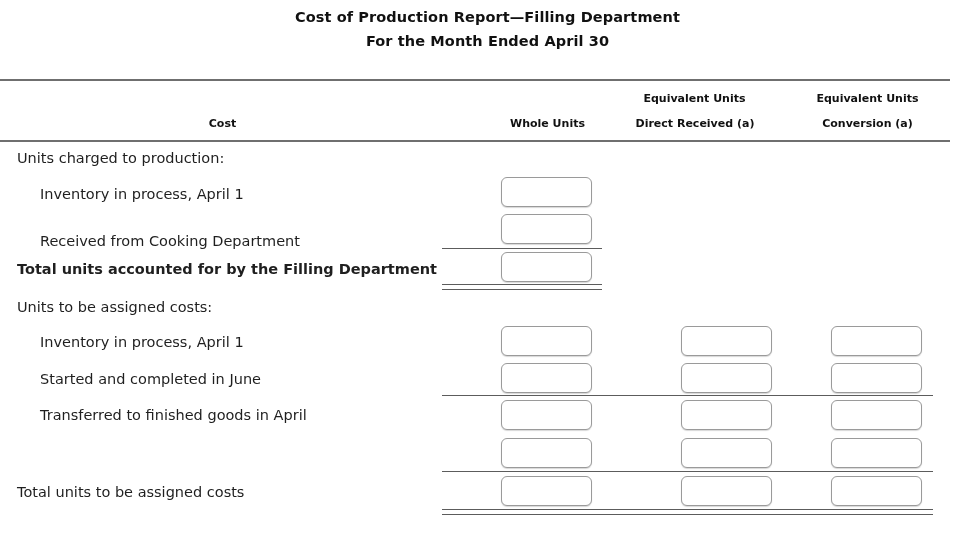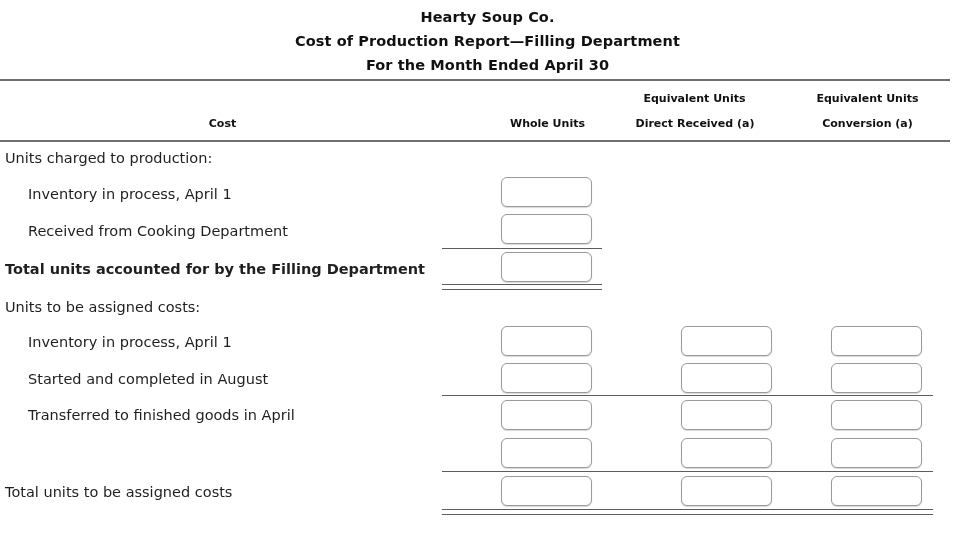--- a/index.html
+++ b/index.html
@@ -64,20 +64,21 @@
     color: #111111;
   }
 
   
   .row-label {
     position: absolute;
     font-size: 14.5px;
     line-height: 20px;
     color: #1f1f1f;
     white-space: nowrap;
+    margin-left: 12px;
   }
 
   
   .cell-box {
     position: absolute;
     width: 91px;
     height: 30px;
     box-sizing: border-box;
     background: #ffffff;
     border: 1.5px solid #9a9a9a;
@@ -90,21 +91,20 @@
     text-align: right;
     outline: none;
   }
 </style>
 </head>
 <body>
 
 <div id="sheet">
 
   <div class="title-block">
-    <div class="title-line">Hearty Soup Co.</div>
     <div class="title-line">Cost of Production Report—Filling Department</div>
     <div class="title-line">For the Month Ended April 30</div>
   </div>
 
   <div class="rule-full" style="top:79px;"></div>
 
   <div class="col-head" style="left:130px; top:114px; width:185px;">Cost</div>
 
   <div class="col-head" style="left:455px; top:114px; width:185px;">Whole Units</div>
 
@@ -121,34 +121,34 @@
 
   <div class="rule-seg" style="left:442px; top:395px; width:491px;"></div>
   <div class="rule-seg" style="left:442px; top:471px; width:491px;"></div>
   <div class="rule-double" style="left:442px; top:509px; width:491px;"></div>
 
   <div class="row-label" style="left:5px; top:148px;">Units charged to production:</div>
 
   <div class="row-label" style="left:28px; top:184px;">Inventory in process, April 1</div>
   <input class="cell-box" type="text" style="left: 501px; top: 177px;" value="">
 
-  <div class="row-label" style="left:28px; top:221px;">Received from Cooking Department</div>
+  <div class="row-label" style="left:28px; top:231px;">Received from Cooking Department</div>
   <input class="cell-box" type="text" style="left: 501px; top: 214px;" value="">
 
   <div class="row-label" style="left:5px; top:259px;font-weight:bold;">Total units accounted for by the Filling Department</div>
   <input class="cell-box" type="text" style="left: 501px; top: 252px;" value="">
 
   <div class="row-label" style="left:5px; top:297px;text-align:center;">Units to be assigned costs:</div>
 
   <div class="row-label" style="left:28px; top:332px;">Inventory in process, April 1</div>
   <input class="cell-box" type="text" style="left: 501px; top: 326px;" value="">
   <input class="cell-box" type="text" style="left: 681px; top: 326px;" value="">
   <input class="cell-box" type="text" style="left: 831px; top: 326px;" value="">
 
-  <div class="row-label" style="left:28px; top:369px;">Started and completed in August</div>
+  <div class="row-label" style="left:28px; top:369px;">Started and completed in June</div>
   <input class="cell-box" type="text" style="left: 501px; top: 363px;" value="">
   <input class="cell-box" type="text" style="left: 681px; top: 363px;" value="">
   <input class="cell-box" type="text" style="left: 831px; top: 363px;" value="">
 
   <div class="row-label" style="left:28px; top:405px;">Transferred to finished goods in April</div>
   <input class="cell-box" type="text" style="left: 501px; top: 400px;" value="">
   <input class="cell-box" type="text" style="left: 681px; top: 400px;" value="">
   <input class="cell-box" type="text" style="left: 831px; top: 400px;" value="">
 
   <input class="cell-box" type="text" style="left: 501px; top: 438px;" value="">

